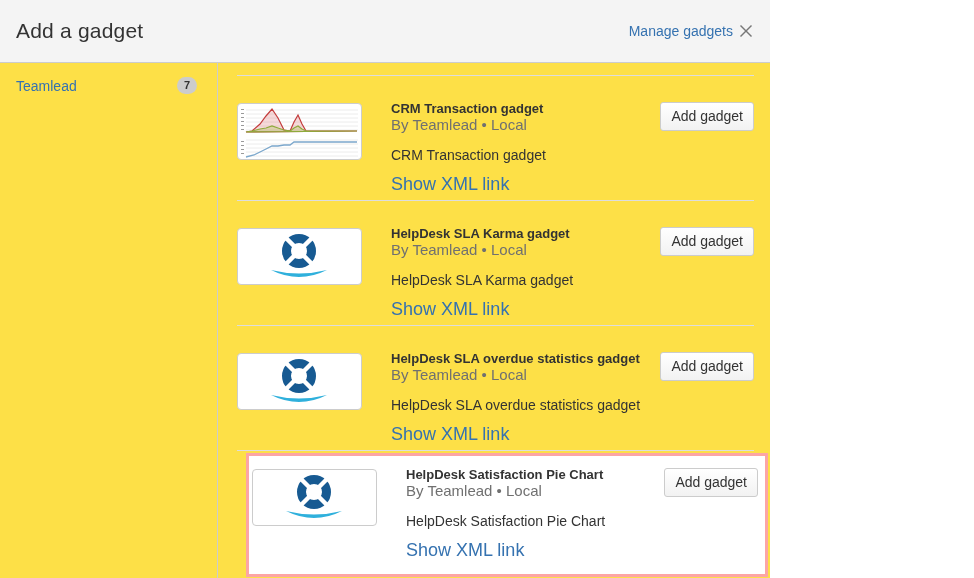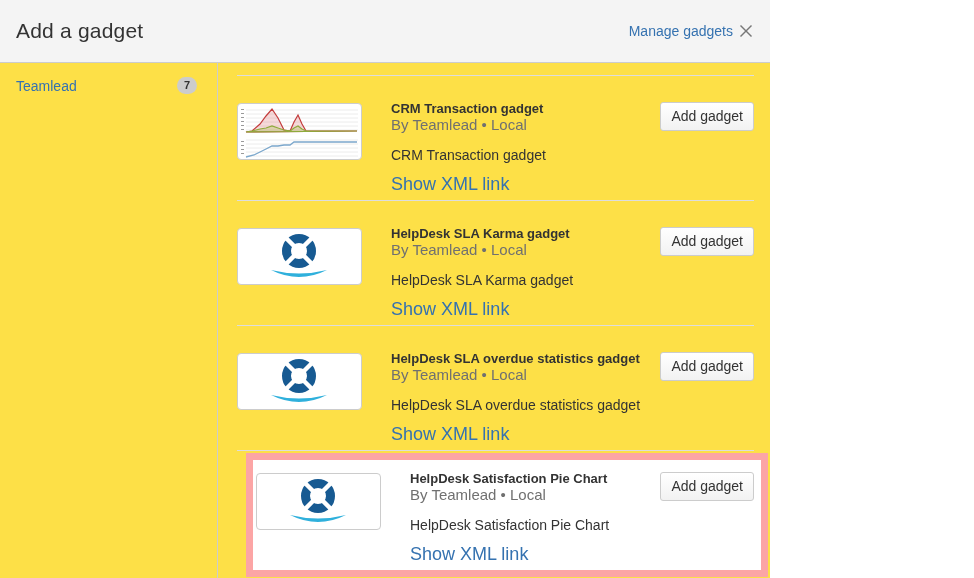--- a/index.html
+++ b/index.html
@@ -48,21 +48,21 @@
   .add-btn {
     height:29px; padding:0 10px; font-family:"Liberation Sans",sans-serif;
     font-size:14px; color:#333; line-height:27px; margin-top:1px;
     background:linear-gradient(to bottom,#ffffff,#f2f2f2);
     border:1px solid #cccccc; border-radius:3px; cursor:pointer;
   }
   
   .highlight-wrap { border-top:1px solid #dddddd; }
   .highlight {
     margin:2px -14px 0 9px; height:124px;
-    border:7px solid #fca5a5;
+    border:3px solid #fca5a5;
     padding:11px 7px 0 3px;
     display:flex; background:#fff;
   }
 </style>
 </head>
 <body>
 
 <div class="dialog">
 
   <div class="header">

